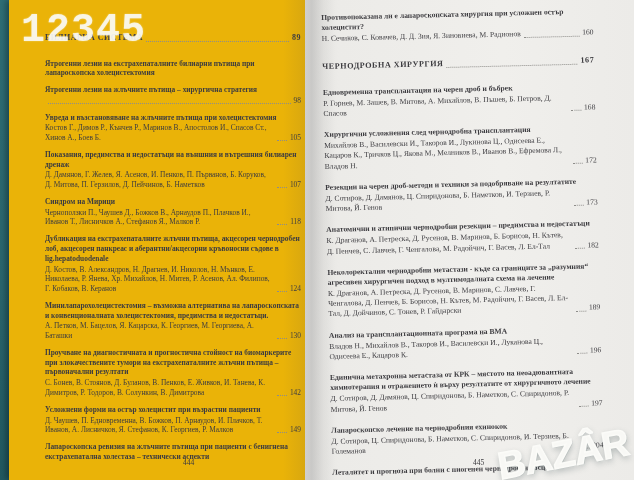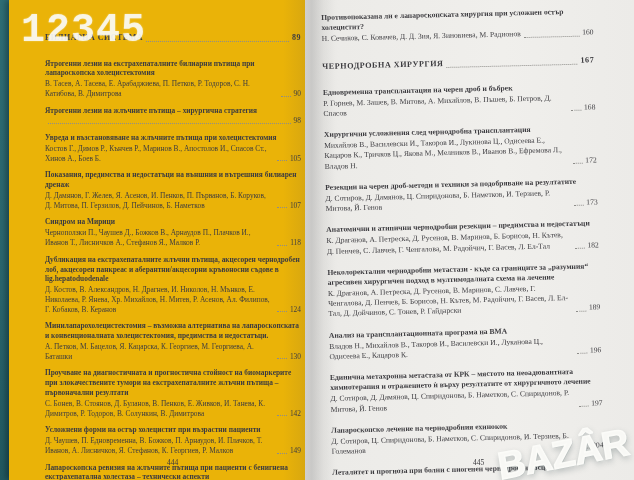--- a/index.html
+++ b/index.html
@@ -34,21 +34,21 @@
   .sec-row{display:flex;align-items:flex-end;font-weight:bold;font-size:1.08em;letter-spacing:0.5px;margin-bottom:15px;}
   .sec-row:not(:first-child){margin-top:17px;}
   .page-left  .entry{margin-bottom:7px;}
   .page-right .entry{margin-bottom:11px;}
   .e-title{font-weight:bold;}
   .row{display:flex;align-items:flex-end;margin-top:1px;}
   .authors{flex:0 1 auto;}
   .leader{flex:1 0 10px;border-bottom:1.5px dotted #8e8d8a;margin:0 3px 2px 3px;height:0;}
   .pg{flex:none;}
   .pagenum{position:absolute;bottom:13px;font-size:7.6px;color:#3d3c40;}
-  .page-left  .pagenum{left:158px;margin-top:27px;}
+  .page-left  .pagenum{left:174px;margin-top:27px;}
   .page-right .pagenum{left:168px;}
   .wm-number{
     position:absolute;left:21px;top:8px;
     font-family:Liberation Mono, monospace;font-weight:bold;
     font-size:40px;letter-spacing:1px;color:rgba(250,252,251,0.85);
     text-shadow:0 0 2px rgba(255,255,255,0.4);
   }
   .wm-logo{
     position:absolute;right:4px;bottom:4px;
     font-family:"Liberation Sans",sans-serif;font-weight:900;
@@ -65,25 +65,20 @@
   <div class="book">
     <div class="page page-left">
       <div class="content">
           <div class="sec-row">
             <span class="sec-title">БИЛИАРНА СИСТЕМА</span>
             <span class="leader"></span>
             <span class="pg">89</span>
           </div>
           <div class="entry">
             <div class="e-title">Ятрогенни лезии на екстрахепаталните билиарни пътища при лапароскопска холецистектомия</div>
-            <div class="row">
-              <span class="authors">В. Тасев, А. Тасева, Е. Арабаджиева, П. Петков, Р. Тодоров, С. Н. Катибова, В. Димитрова</span>
-              <span class="leader"></span>
-              <span class="pg">90</span>
-            </div>
           </div>
           <div class="entry">
             <div class="e-title">Ятрогенни лезии на жлъчните пътища – хирургична стратегия</div>
             <div class="row">
               <span class="leader"></span>
               <span class="pg">98</span>
             </div>
           </div>
           <div class="entry">
             <div class="e-title">Увреда и възстановяване на жлъчните пътища при холецистектомия</div>

